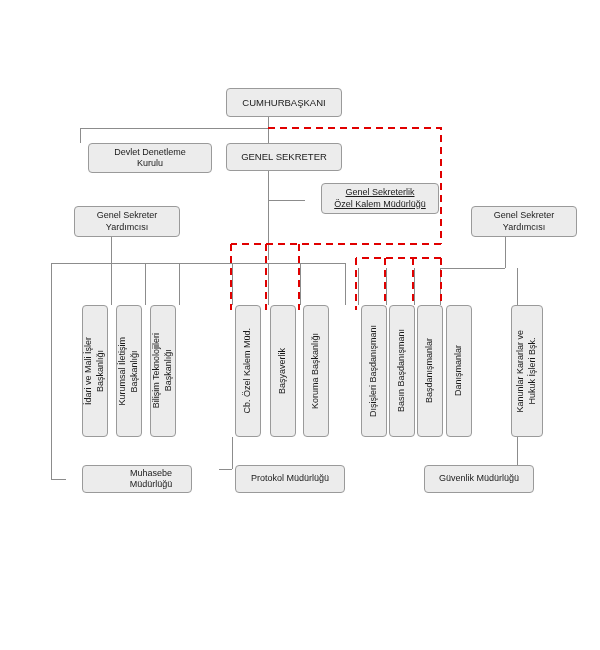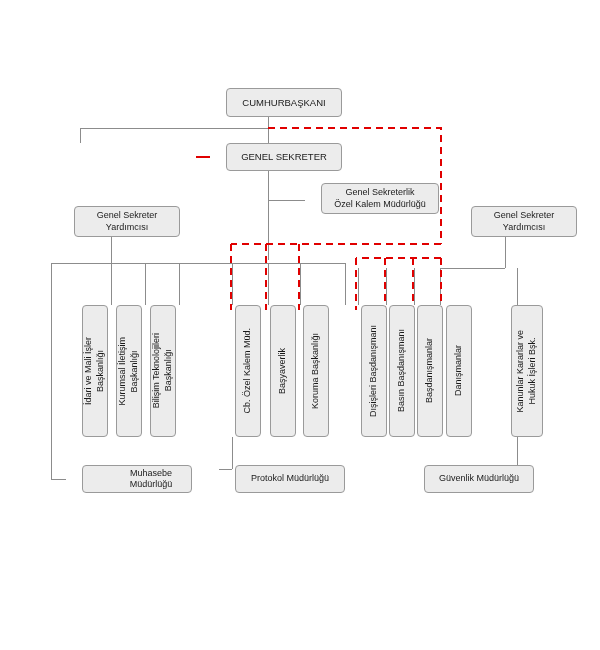--- a/index.html
+++ b/index.html
@@ -63,24 +63,26 @@
       <path d="M413,258 L413,310"></path>
       <path d="M441,258 L441,310"></path>
     </g>
     <g stroke="#e00000" stroke-width="1.6" fill="none" shape-rendering="crispEdges">
       <path d="M196,157 L210,157"></path>
     </g>
   </svg>
 
   <div class="node big" style="left:210px;top:88px;width:116px;height:29px;">CUMHURBAŞKANI</div>
 
+  <div class="node" style="left:72px;top:143px;width:124px;height:30px;white-space:pre-line;">Devlet Denetleme
+Kurulu</div>
 
   <div class="node big" style="left:210px;top:143px;width:116px;height:28px;">GENEL SEKRETER</div>
 
-  <div class="node" style="left:305px;top:183px;width:118px;height:31px;white-space:pre-line;">Genel Sekreterlik
+  <div class="node" style="left:305px;top:183px;width:118px;height:31px;white-space:pre-line;text-decoration:underline;">Genel Sekreterlik
 Özel Kalem Müdürlüğü</div>
 
   <div class="node" style="left:58px;top:206px;width:106px;height:31px;white-space:pre-line;">Genel Sekreter
 Yardımcısı</div>
 
   <div class="node" style="left:455px;top:206px;width:106px;height:31px;white-space:pre-line;">Genel Sekreter
 Yardımcısı</div>
 
   <div class="node" style="left:66px;top:305px;width:26px;height:132px;">
     <span class="vwrap">

